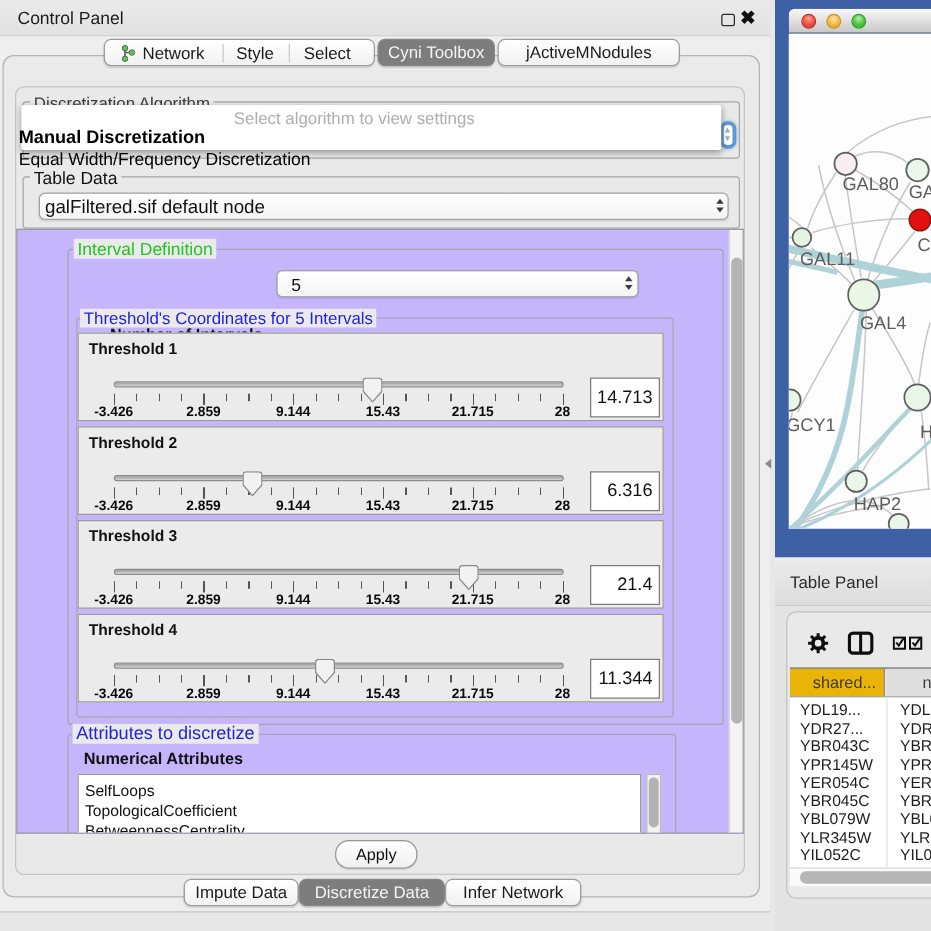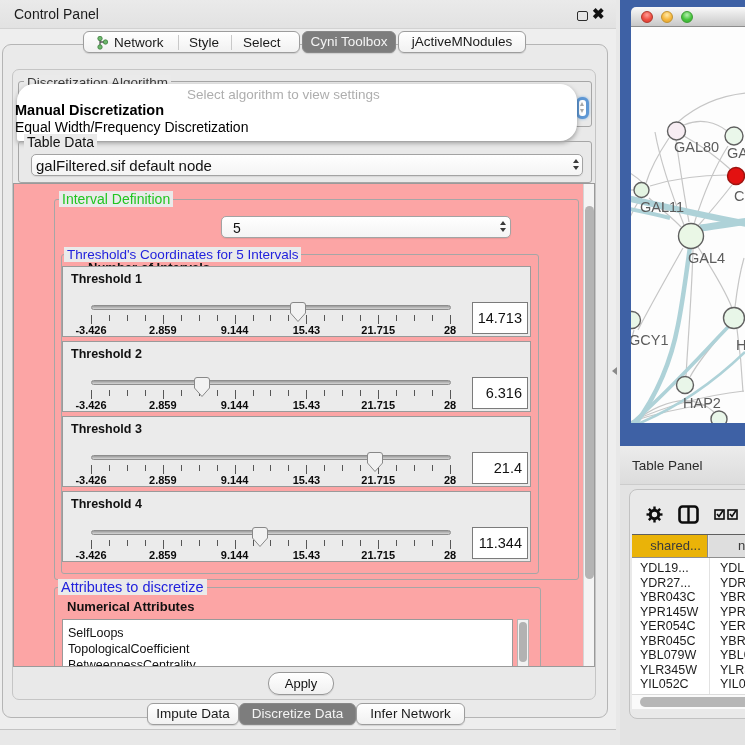--- a/index.html
+++ b/index.html
@@ -37,21 +37,21 @@
 .tblock { position:absolute; left:64px; width:469px; height:71px; background:#ebebeb; border:1px solid #9a9a9a; }
 .tblock .name { position:absolute; left:8px; top:5px; font-size:12.5px; font-weight:bold; color:#111; }
 .groove { position:absolute; left:28px; top:38px; width:360px; height:5px; background:linear-gradient(#9a9a9a,#d6d6d6); border:1px solid #8d8d8d; border-radius:3px; }
 .minor { position:absolute; left:28px; top:48px; width:361px; height:5.5px; background:repeating-linear-gradient(90deg,#565656 0 1px,transparent 1px 17.95px); }
 .major { position:absolute; left:28px; top:48px; width:361px; height:9px; background:repeating-linear-gradient(90deg,#565656 0 1px,transparent 1px 71.8px); }
 .slab { position:absolute; top:57px; width:56px; text-align:center; font-size:11px; font-weight:bold; color:#0a0a0a; }
 .thumb { position:absolute; top:35px; }
 .vbox { position:absolute; left:409px; top:35px; width:56px; height:32px; background:#fff; border:1px solid #7b7b7b; font-size:14.5px; color:#111; text-align:right; line-height:30px; padding-right:5px; }
 
 
-#popup { left:17px; top:84px; width:560px; height:57px; background:#fff; border-radius:17px; border-bottom-left-radius:2px; box-shadow:0 2px 5px rgba(0,0,0,0.35); }
+#popup { left:17px; top:84px; width:560px; height:36px; background:#fff; border-radius:2px; border-bottom-left-radius:2px; box-shadow:0 2px 5px rgba(0,0,0,0.35); }
 
 
 #netblue { left:620px; top:0; width:125px; height:446px; background:#3e61a5; }
 #tpbar { left:620px; top:446px; width:125px; height:39px; background:linear-gradient(#ececec,#dcdcdc); border-bottom:1px solid #cccccc; }
 #tpbar .t { position:absolute; left:12px; top:12px; font-size:13.5px; color:#2b2b2b; }
 #tparea { left:620px; top:485px; width:125px; height:260px; background:#e3e3e3; }
 #tbox { position:absolute; left:9px; top:4px; width:130px; height:230px; background:#e9e9e9; border:1px solid #c2c2c2; border-radius:8px; }
 </style>
 </head>
 <body>
@@ -71,21 +71,21 @@
     <span class="sep" style="left:94px;"></span>
     <span class="sep" style="left:147px;"></span>
     <svg style="position:absolute;left:12px;top:4px;" width="13" height="14" viewBox="0 0 13 14">
       <path d="M4 3 L4 11 M4 6 L9 6" stroke="#555" stroke-width="1.3" fill="none"></path>
       <circle cx="4" cy="2.5" r="2.2" fill="#6cb86c" stroke="#3e7d3e" stroke-width="0.8"></circle>
       <circle cx="9.5" cy="6" r="2.2" fill="#6cb86c" stroke="#3e7d3e" stroke-width="0.8"></circle>
       <circle cx="4" cy="11" r="2.2" fill="#6cb86c" stroke="#3e7d3e" stroke-width="0.8"></circle>
     </svg>
   </div>
   <div class="tab sel" style="left:302px; width:94px;">Cyni Toolbox</div>
-  <div class="tab" style="left:398px; width:128px;">jActiveMNodules</div>
+  <div class="tab" style="left:398px; width:146px;">jActiveMNodules</div>
 
   <div id="cpcontent">
     <div class="abs" style="left:12px; top:69px; width:584px; height:631px; border:1px solid #c5c5c5; border-radius:7px; background:#e9e9e9;"></div>
 
     <div class="group" style="left:18px; top:81px; width:574px; height:46px;"></div>
     <div class="glabel" style="left:24px; top:75px; font-size:13.5px; color:#3c3c3c;">Discretization Algorithm</div>
 
     <div class="abs" style="left:576px; top:97px; width:13px; height:22px; background:#fff; border:3px solid #5e97d4; border-radius:6px; box-shadow:0 0 3px #7fb0e0;">
       <span class="arrows" style="left:1px; top:2px;">
           <span class="up" style="border-left-width:2.6px;border-right-width:2.6px;border-bottom-color:#a9a9a9;"></span>
@@ -102,21 +102,21 @@
     <div class="group" style="left:18px; top:141px; width:574px; height:42px;"></div>
     <div class="glabel" style="left:24px; top:134px; font-size:14px;">Table Data</div>
     <div class="combo" style="left:31px; top:154px; width:552px; height:22px;">
       <span class="tx" style="left:4px;">galFiltered.sif default node</span>
       <span class="arrows" style="left:541px; top:4px;">
           <span class="up"></span>
           <span class="dn"></span>
         </span>
     </div>
 
-    <div class="abs" style="left:13px; top:183px; width:582px; height:484px; border:1px solid #9a9a9a; background:#fca5a5; overflow:hidden;">
+    <div class="abs" style="left:13px; top:183px; width:582px; height:484px; border:1px solid #9a9a9a; background:#c4b5fd; overflow:hidden;">
       <div class="abs" style="left:0; top:0; width:569px; height:484px; overflow:hidden;">
 
         <div class="group" style="left:40px; top:15px; width:525px; height:381px; border-radius:3px;"></div>
         <div class="glabel" style="left:45px; top:7px; color:#21c521; font-size:14px;">Interval Definition</div>
         <div class="abs" style="left:74px; top:36px; font-size:13px; font-weight:bold; color:#111;margin-top:40px;">Number of Intervals</div>
         <div class="combo" style="left:207px; top:32px; width:290px; height:22px; font-size:14px;">
           <span class="tx" style="top:3px;">5</span>
           <span class="arrows" style="left:278px; top:4px;">
               <span class="up"></span>
               <span class="dn"></span>

